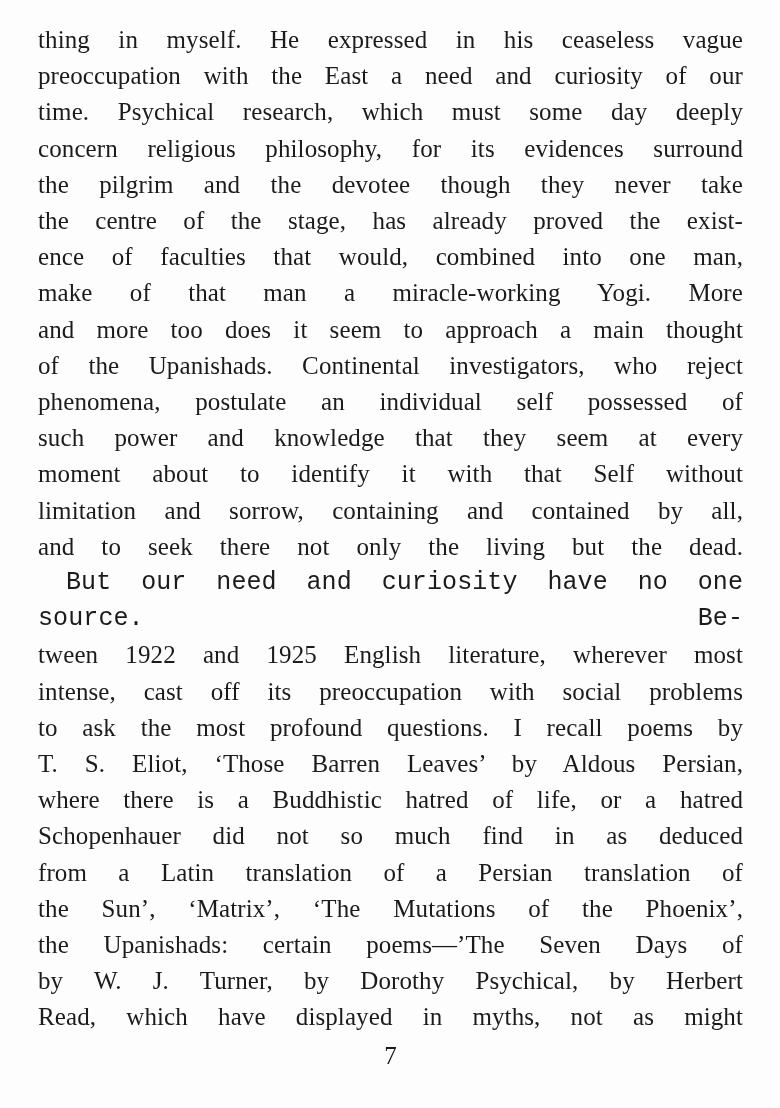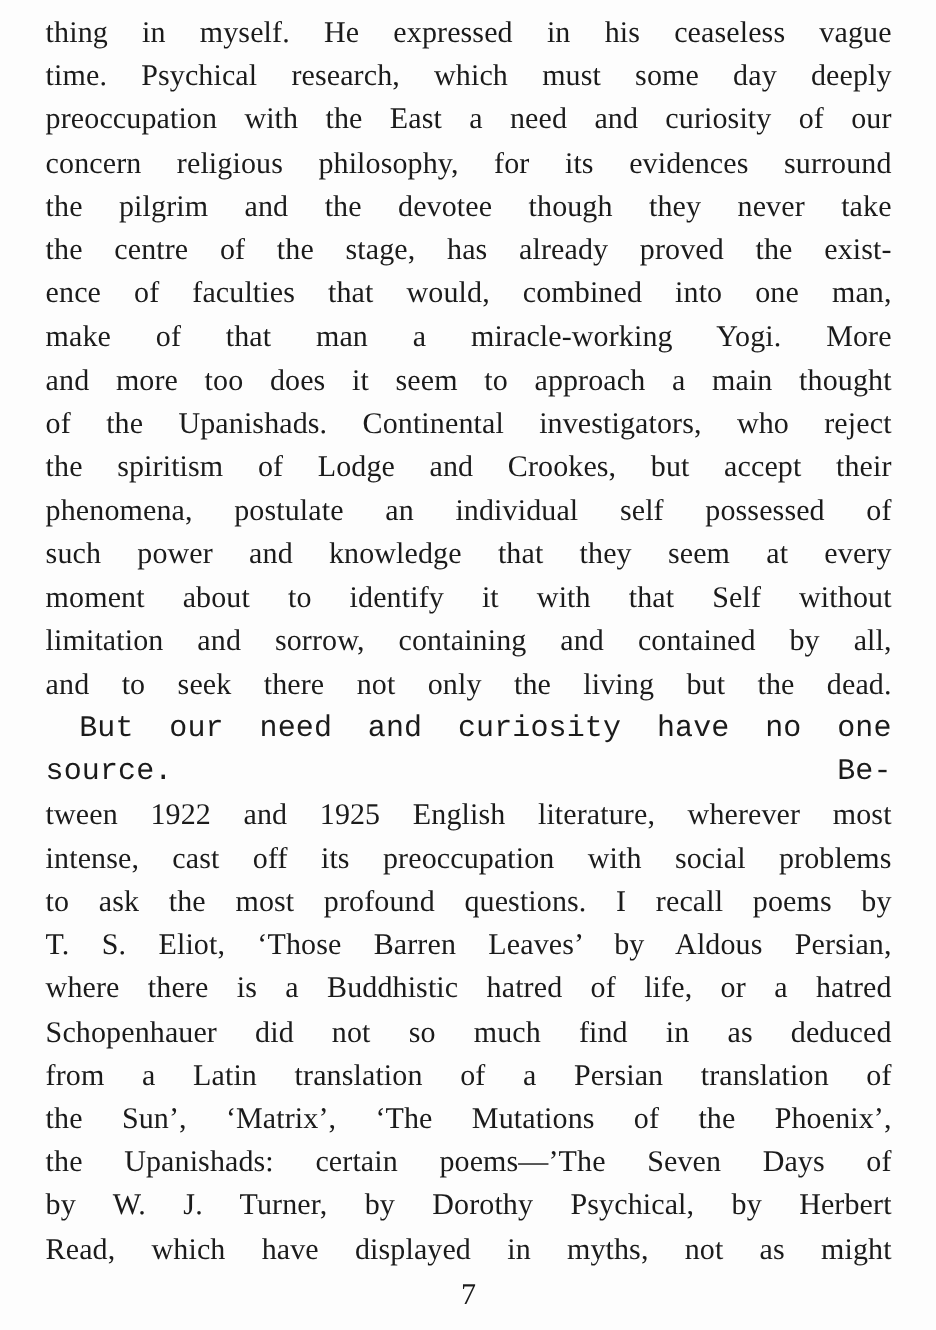--- a/index.html
+++ b/index.html
@@ -11,21 +11,21 @@
     height: 1108px;
     background: #fdfdfd;
     font-family: "Liberation Serif", "DejaVu Serif", serif;
     color: #1b1b1b;
     overflow: hidden;
   }
   .page {
     box-sizing: border-box;
     width: 780px;
     height: 960px;
-    padding: 10px 37px 0 38px;
+    padding: 22px 37px 0 38px;
   }
   .text-block {
     width: 705px;
   }
   .paragraph {
     margin: 0;
     padding: 0;
   }
   .line {
     font-size: 25px;
@@ -47,30 +47,29 @@
   }
 </style>
 </head>
 <body style="background: rgb(253, 253, 253); color: rgb(27, 27, 27);">
 
 <div class="page">
   <div class="text-block">
 
   <div class="paragraph">
         <div class="line">thing in myself. He expressed in his ceaseless vague</div>
+        <div class="line">preoccupation with the East a need and curiosity of our</div>
         <div class="line">time. Psychical research, which must some day deeply</div>
-        <div class="line">preoccupation with the East a need and curiosity of our</div>
         <div class="line">concern religious philosophy, for its evidences surround</div>
         <div class="line">the pilgrim and the devotee though they never take</div>
         <div class="line">the centre of the stage, has already proved the exist-</div>
         <div class="line">ence of faculties that would, combined into one man,</div>
         <div class="line">make of that man a miracle-working Yogi. More</div>
         <div class="line">and more too does it seem to approach a main thought</div>
         <div class="line">of the Upanishads. Continental investigators, who reject</div>
-        <div class="line">the spiritism of Lodge and Crookes, but accept their</div>
         <div class="line">phenomena, postulate an individual self possessed of</div>
         <div class="line">such power and knowledge that they seem at every</div>
         <div class="line">moment about to identify it with that Self without</div>
         <div class="line">limitation and sorrow, containing and contained by all,</div>
         <div class="line">and to seek there not only the living but the dead.</div>
       </div>
       <div class="paragraph">
         <div class="line indented">But our need and curiosity have no one source. Be-</div>
         <div class="line">tween 1922 and 1925 English literature, wherever most</div>
         <div class="line">intense, cast off its preoccupation with social problems</div>

